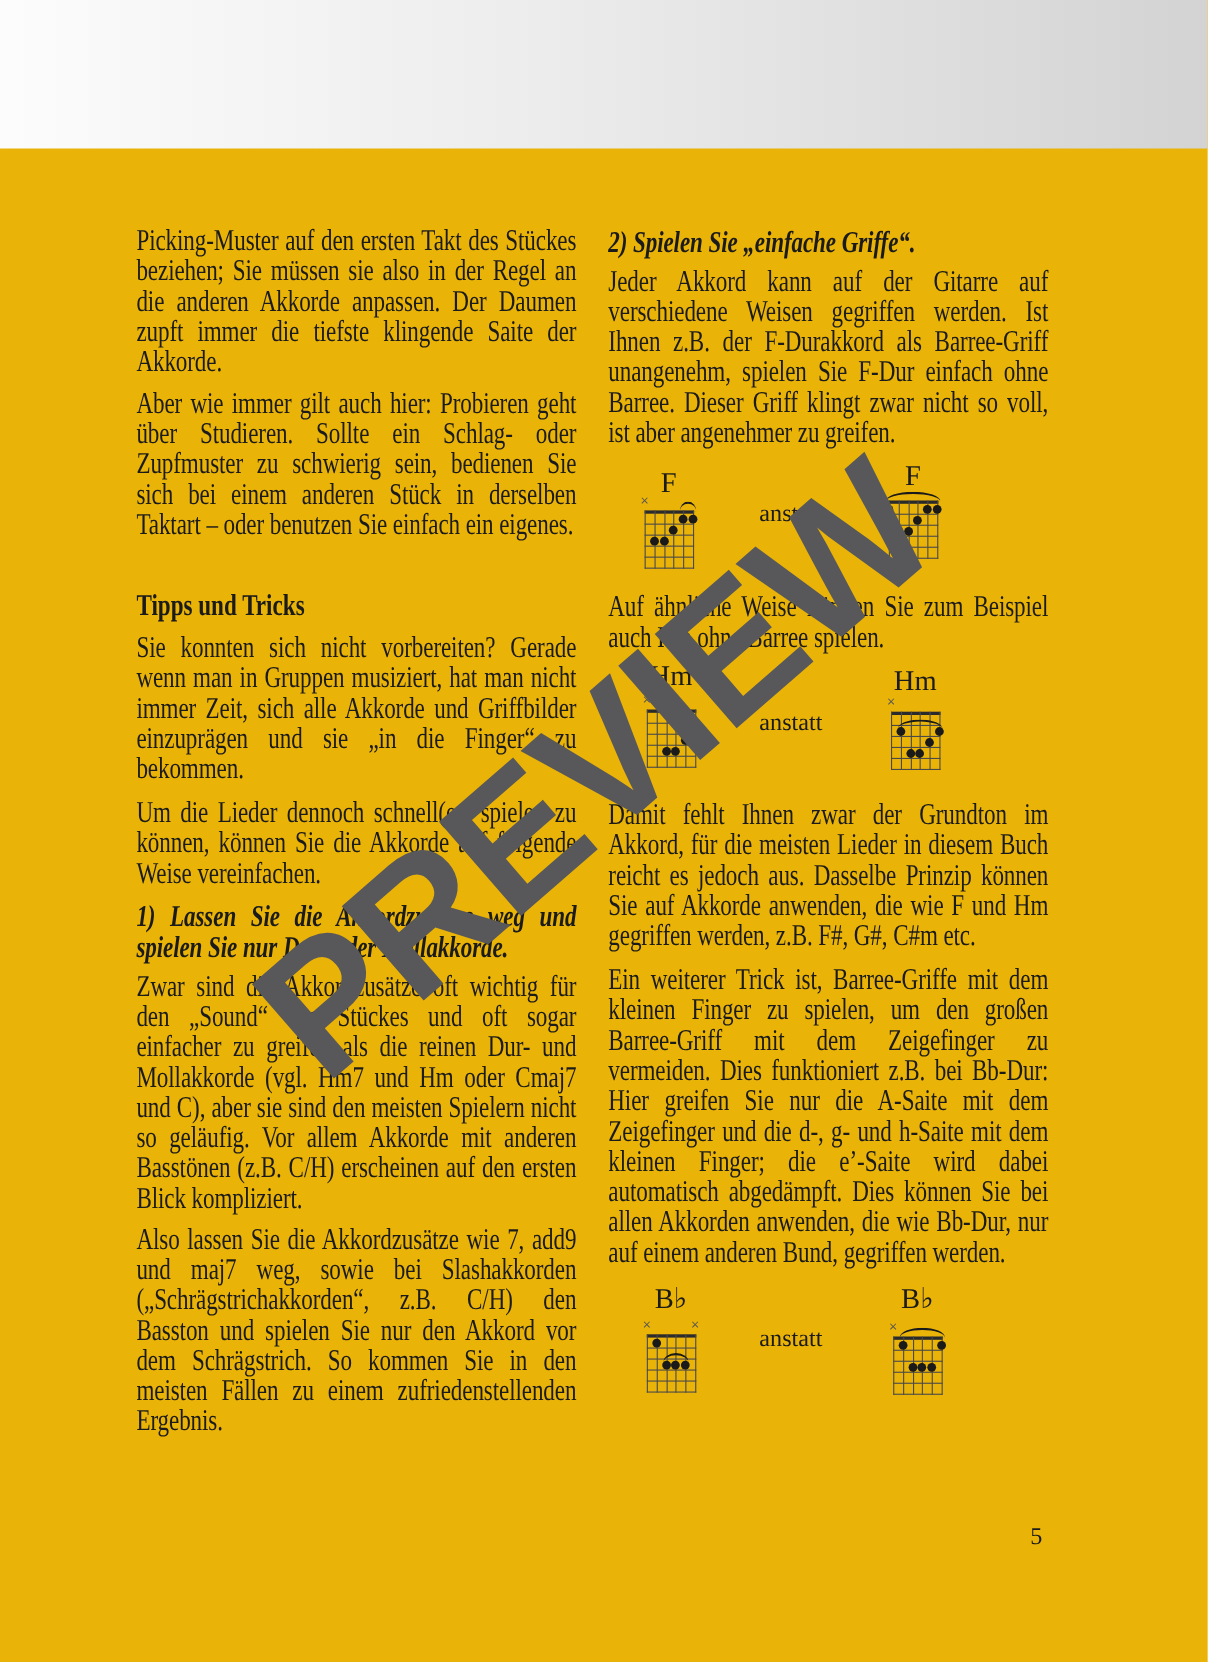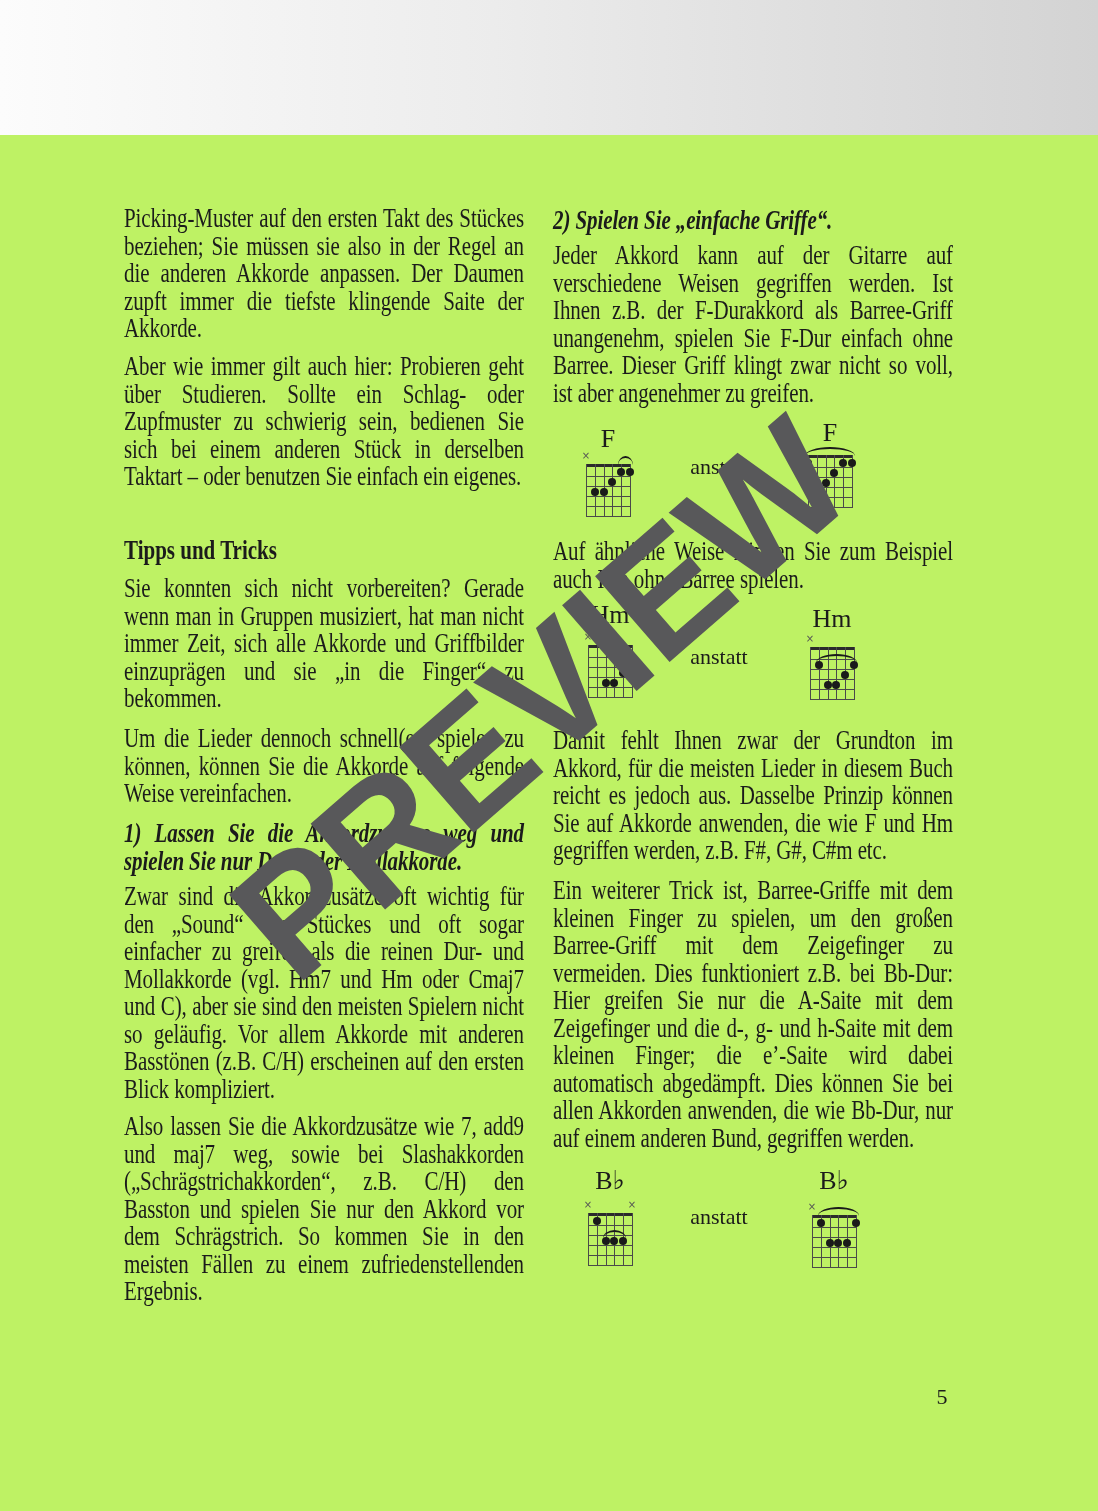--- a/index.html
+++ b/index.html
@@ -1,16 +1,16 @@
 <!DOCTYPE html>
 <html><head>
 <meta charset="utf-8">
 <style>
   html,body{margin:0;padding:0;background:#fff;}
-  .page{position:relative;width:1098px;height:1511px;background:#bef264;overflow:hidden;
+  .page{position:relative;width:1098px;height:1511px;background:#eab308;overflow:hidden;
         font-family:"Liberation Serif","DejaVu Serif",serif;color:#1b1b1b;}
   .topband{position:absolute;left:0;top:0;width:1098px;height:135px;
         background:linear-gradient(90deg,#fcfcfc 0%,#ececec 45%,#d3d3d3 100%);}
   .block{position:absolute;width:400px;}
   .para{font-size:21px;line-height:21px;letter-spacing:-0.1px;text-align:justify;
         transform:scaleY(1.31);transform-origin:0 0;}
   .h-bold{font-weight:bold;font-size:21px;line-height:21px;transform:scaleY(1.31);transform-origin:0 0;}
   .h-bi{font-weight:bold;font-style:italic;font-size:21px;line-height:21px;letter-spacing:-0.1px;
         text-align:justify;transform:scaleY(1.31);transform-origin:0 0;}
   .chord-label{position:absolute;width:44px;text-align:center;font-size:26px;line-height:26px;

